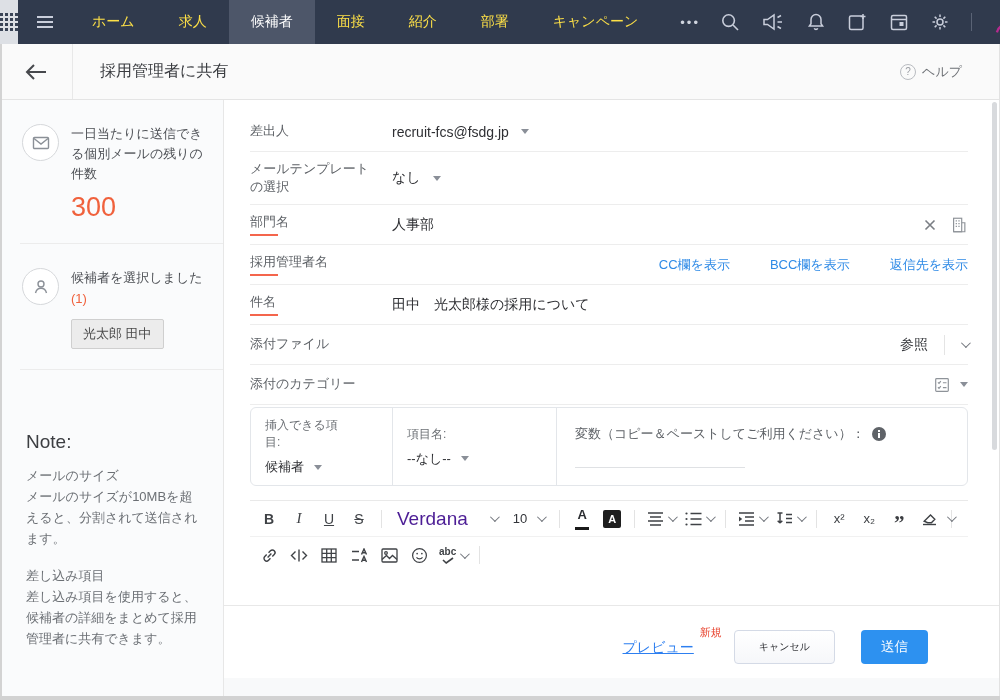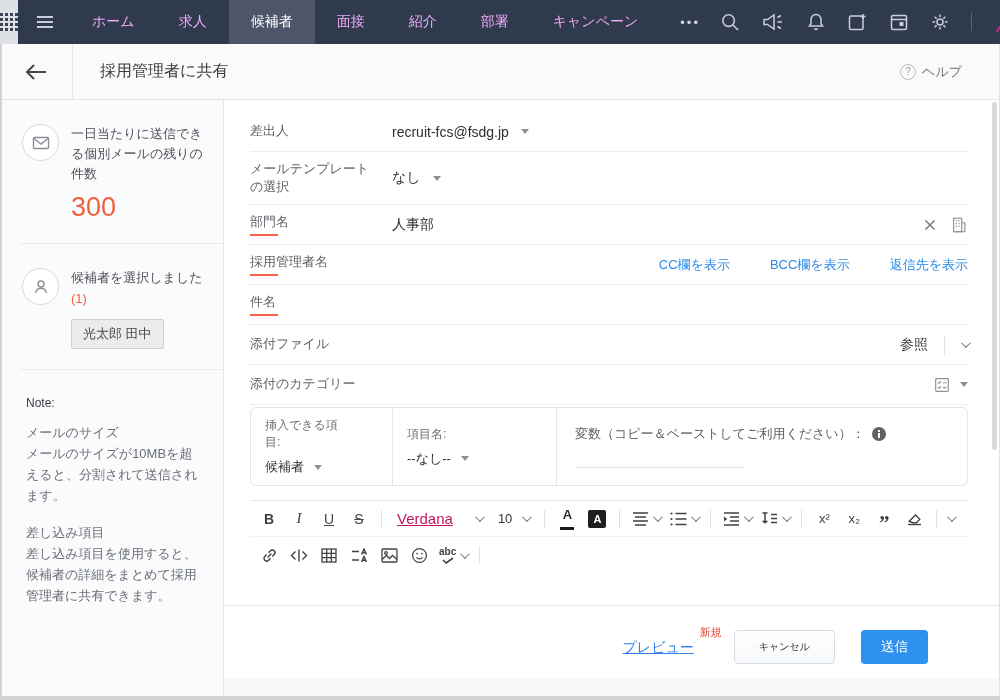--- a/index.html
+++ b/index.html
@@ -9,21 +9,21 @@
   
   .edge-left { position:absolute; left:0; top:44px; bottom:0; width:2px; background:#d3d3d3; z-index:50; }
   .edge-right { position:absolute; right:0; top:44px; bottom:0; width:1px; background:#e2e2e2; z-index:50; }
   .edge-bottom { position:absolute; left:0; right:0; bottom:0; height:4px; background:#d2d2d2; z-index:51; }
 
   
   .topnav { position:absolute; left:0; top:0; width:1000px; height:44px; background:#303a4d; display:flex; align-items:stretch; color:#d7dce6; }
   .waffle { width:44px; height:44px; background:#dde0e5; display:flex; align-items:center; justify-content:center; cursor:pointer; }
   .nav-left { display:flex; align-items:stretch; }
   .hamburger { display:flex; align-items:center; padding:0 16px 0 18px; cursor:pointer; }
-  .nav-tab { display:flex; align-items:center; padding:0 22px; font-size:14px; color:#f0abfc; cursor:pointer; white-space:nowrap; }
+  .nav-tab { display:flex; align-items:center; padding:0 22px; font-size:14px; color:#fde047; cursor:pointer; white-space:nowrap; }
   .nav-tab.active { background:#4d5669; color:#fff; }
   .nav-more { display:flex; align-items:center; padding:0 20px; font-size:13px; letter-spacing:2px; color:#cfd4de; cursor:pointer; }
   .nav-right { margin-left:auto; display:flex; align-items:center; gap:21px; padding-right:0; }
   .nav-icon { display:flex; align-items:center; justify-content:center; cursor:pointer; color:#c9cedb; }
   .nav-sep { width:1px; height:18px; background:#5a6375; }
   .nav-avatar { width:26px; height:26px; margin-right:-12px; color:#b52a8e; }
 
   
   .header { position:absolute; left:0; top:44px; width:1000px; height:56px; background:#fafafa; border-bottom:1px solid #e4e4e4; display:flex; align-items:center; }
   .back-col { width:73px; height:100%; border-right:1px solid #e8e8e8; display:flex; align-items:center; justify-content:center; cursor:pointer; color:#444; }
@@ -38,21 +38,21 @@
 
   
   .side-block { display:flex; gap:12px; padding:24px 14px 20px 22px; }
   .side-sep { height:1px; background:#ececec; margin-left:20px; }
   .circ-icon { width:37px; height:37px; border:1px solid #d6d8db; border-radius:50%; display:flex; align-items:center; justify-content:center; color:#8b9097; flex-shrink:0; background:#fff; }
   .side-text { font-size:13px; color:#4c4f54; line-height:1.55; }
   .quota-count { font-size:27px; color:#f0613c; margin-top:8px; }
   .count-orange { color:#f0613c; }
   .chip { display:inline-block; margin-top:10px; padding:5px 11px; background:#ececec; border:1px solid #cfcfcf; border-radius:2px; font-size:13px; color:#4a4a4a; }
   .note-block { padding:26px 20px 0 26px; }
-  .note-head { font-size:12px; color:#3c3e42; margin-bottom:12px; }
+  .note-head { font-size:19px; color:#3c3e42; margin-bottom:12px;margin-top:35px; }
   .note-p { font-size:13px; color:#6b6f74; line-height:1.62; margin-bottom:16px; }
 
   
   .form-wrap { padding:12px 32px 0 26px; }
   .frow { display:flex; align-items:center; border-bottom:1px solid #ededed; min-height:40px; }
   .frow.tall { min-height:53px; }
   .flabel { width:142px; flex-shrink:0; font-size:13px; color:#5e6267; line-height:1.4; padding:6px 10px 6px 0; }
   .flabel .lab { position:relative; display:inline; }
   .req .redline { display:block; width:28px; height:2px; background:#f4654c; margin-top:3px; }
   .fvalue { font-size:14px; color:#2e2f33; display:flex; align-items:center; gap:12px; }
@@ -83,21 +83,21 @@
   
   .toolbar { margin-top:14px; border-top:1px solid #e9e9e9; }
   .tb-row { display:flex; align-items:center; gap:4px; height:36px; padding:0 6px; position:relative; }
   .tb-row1 { border-bottom:1px solid #f1f1f1; }
   .tb-btn { min-width:26px; height:26px; display:flex; align-items:center; justify-content:center; color:#3f4246; font-size:14px; cursor:pointer; border-radius:3px; gap:4px; padding:0 3px; }
   .tb-sep { width:1px; height:18px; background:#e3e3e3; margin:0 5px; }
   .b-bold { font-weight:bold; }
   .b-italic { font-style:italic; font-family:"Liberation Serif",serif; font-size:15px; }
   .b-under { text-decoration:underline; }
   .b-strike { text-decoration:line-through; }
-  .font-select { font-size:15px; color:#be185d; display:flex; align-items:center; gap:22px; padding:0 6px; cursor:pointer;text-decoration:underline; }
+  .font-select { font-size:19px; color:#4c1d95; display:flex; align-items:center; gap:22px; padding:0 6px; cursor:pointer; }
   .size-select { font-size:13px; color:#33353a; display:flex; align-items:center; gap:10px; padding:0 6px; cursor:pointer; }
   .fcolor { display:flex; flex-direction:column; align-items:center; line-height:1; cursor:pointer; }
   .fcolor .a { font-size:13px; font-weight:bold; color:#2b2d31; }
   .fcolor .bar { width:14px; height:3px; background:#1a1a1a; margin-top:2px; }
   .bgcolor { width:18px; height:18px; background:#1e1e1e; border-radius:2px; color:#fff; font-size:11px; font-weight:bold; display:flex; align-items:center; justify-content:center; cursor:pointer; }
   .sup-sub { font-size:13px; color:#3f4246; }
   .quote-g { font-family:"Liberation Serif",serif; font-size:21px; font-weight:bold; color:#3c3e42; line-height:0.5; padding-top:9px; }
   .tb-chev-end { position:absolute; right:14px; }
   .spell { display:flex; flex-direction:column; align-items:center; line-height:1; cursor:pointer; }
   .spell .abc { font-size:10px; font-weight:bold; color:#3f4246; }
@@ -332,20 +332,21 @@
           <div class="fvalue grow"></div>
           <div class="cc-links">
             <a class="blue-link">CC欄を表示</a>
             <a class="blue-link">BCC欄を表示</a>
             <a class="blue-link">返信先を表示</a>
           </div>
         </div>
 
         <div class="frow req">
           <div class="flabel"><span class="lab">件名</span><i class="redline"></i></div>
+          <div class="fvalue">田中　光太郎様の採用について</div>
         </div>
 
         <div class="frow">
           <div class="flabel"><span class="lab">添付ファイル</span></div>
           <div class="grow"></div>
           <span class="browse-btn">参照</span>
           <div class="vsep-sm" style="margin:0 16px"></div>
           <span class="chev"></span>
         </div>
 

